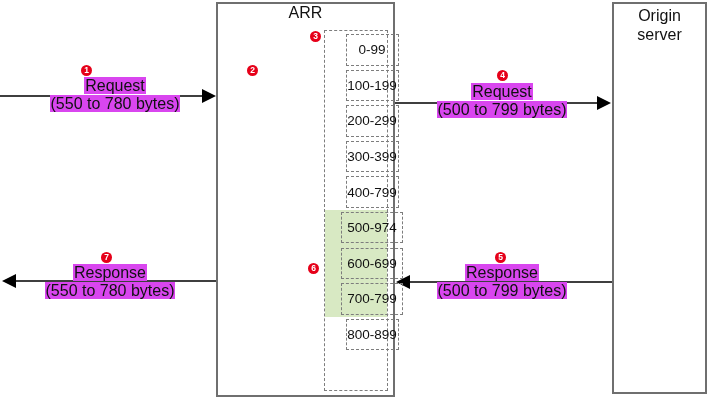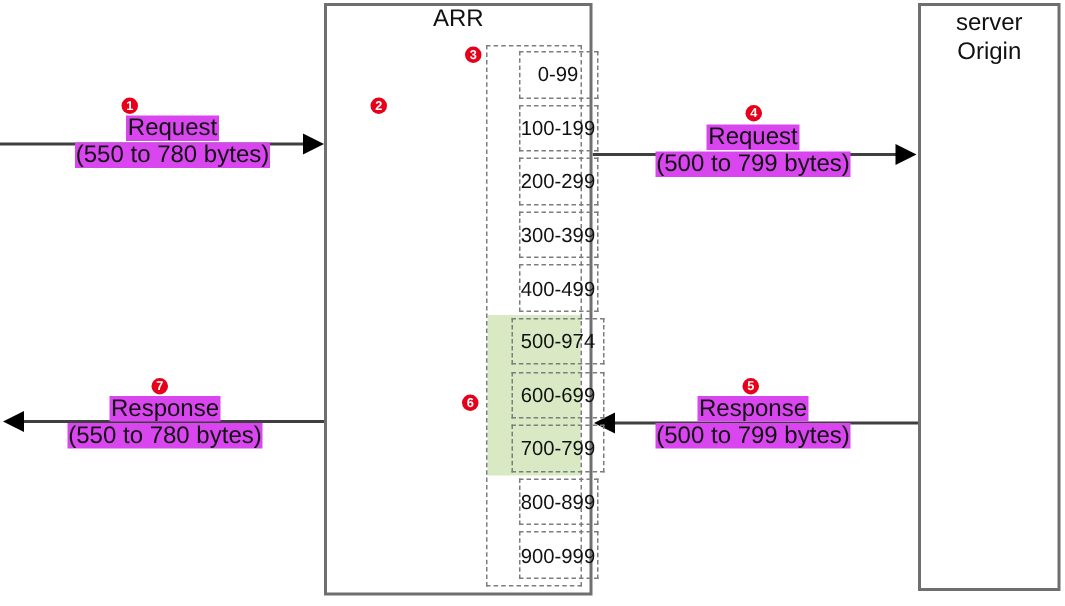--- a/index.html
+++ b/index.html
@@ -58,32 +58,31 @@
   <div class="node" style="left:216px;top:2px;width:179px;height:395px"></div>
   <div class="node-title" style="left:216px;top:4px;width:179px">ARR</div>
 
   <div class="green-band"></div>
 
   <div class="stack">
     <div class="cell">0-99</div>
     <div class="cell">100-199</div>
     <div class="cell">200-299</div>
     <div class="cell">300-399</div>
-    <div class="cell">400-499</div>
+    <div class="cell">400-799</div>
     <div class="cell hl">500-974</div>
     <div class="cell hl">600-699</div>
     <div class="cell hl">700-799</div>
     <div class="cell">800-899</div>
-    <div class="cell">900-999</div>
   </div>
 
   <div class="node" style="left:612px;top:2px;width:95px;height:392px"></div>
   <div class="node-title" style="left:612px;top:6px;width:95px;line-height:19px">
+    <div>Origin</div>
     <div>server</div>
-    <div>Origin</div>
   </div>
 
   <div class="arrow-label" style="left:25px;top:62px">
     <span class="badge" style="left:56px;top:3px">1</span>
     <div class="line1"><span>Request</span></div>
     <div class="line2"><span>(550 to 780 bytes)</span></div>
   </div>
 
   <div class="arrow-label" style="left:412px;top:68px">
     <span class="badge" style="left:85px;top:2px">4</span>

